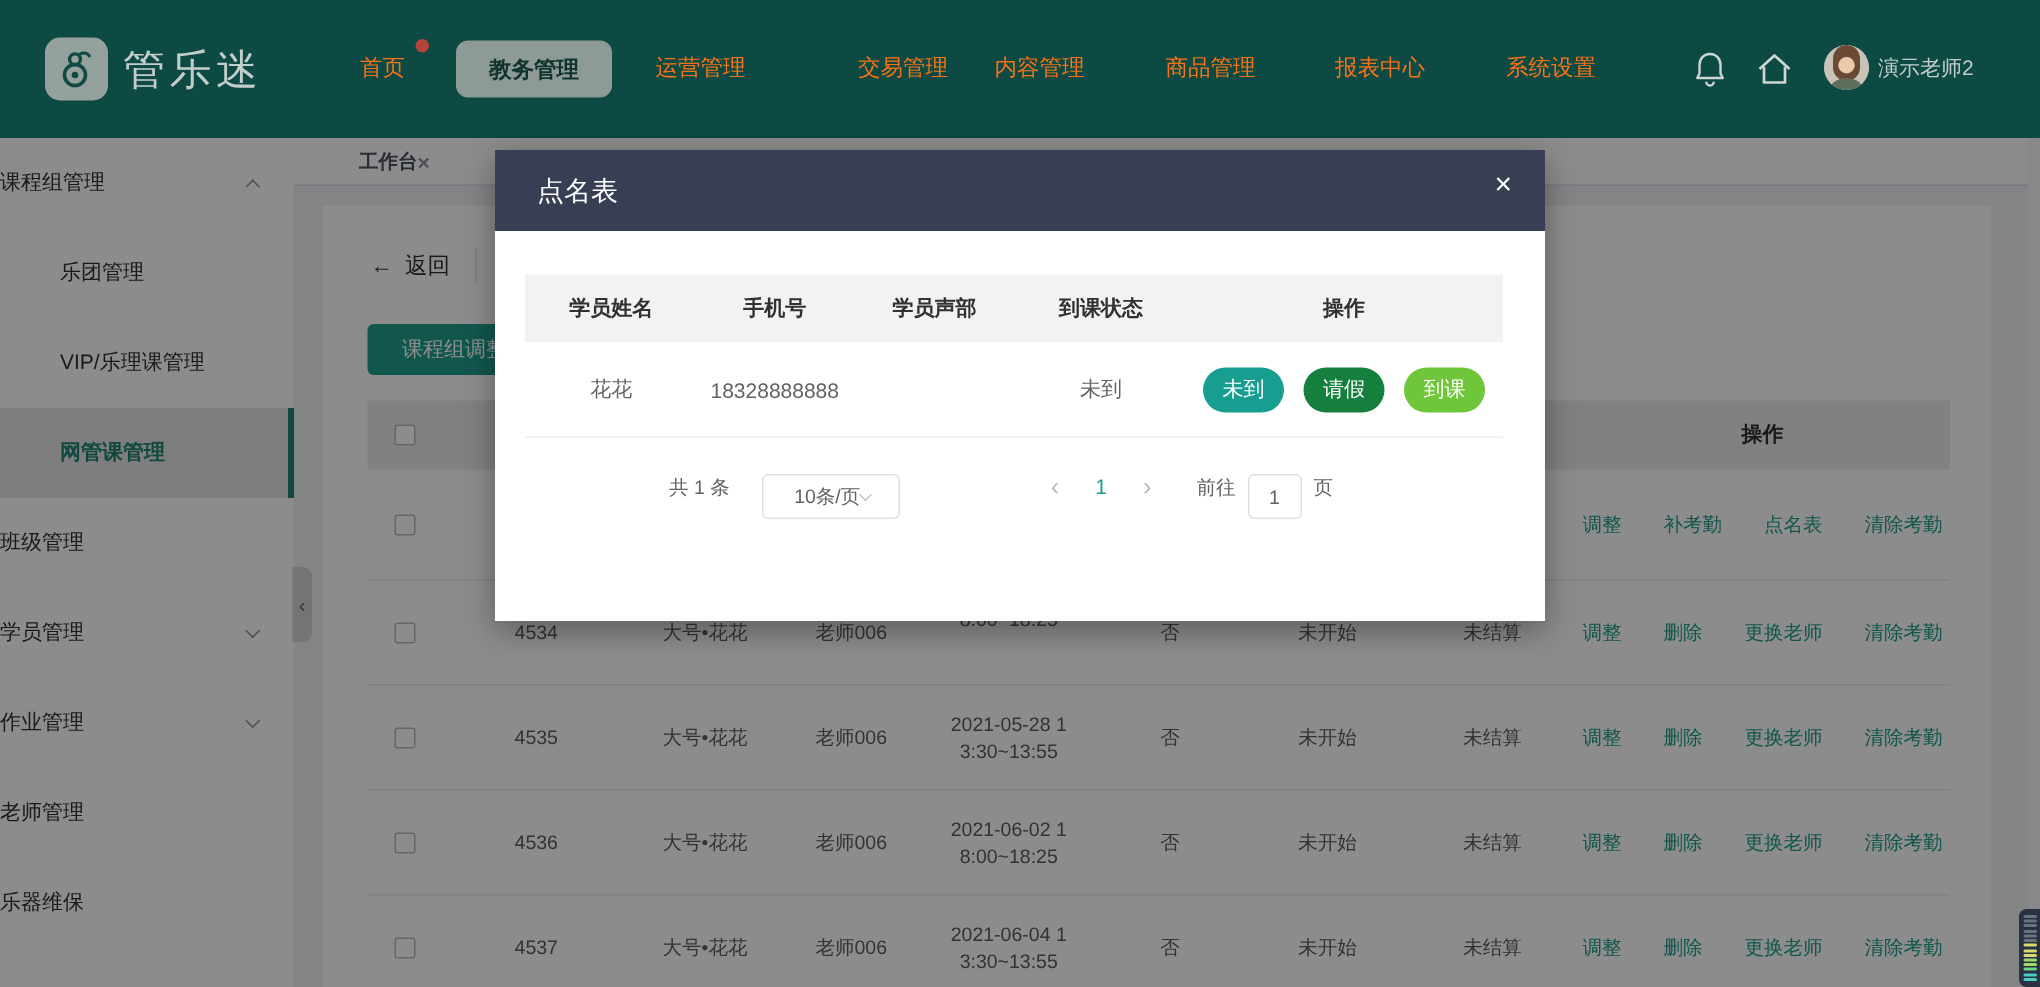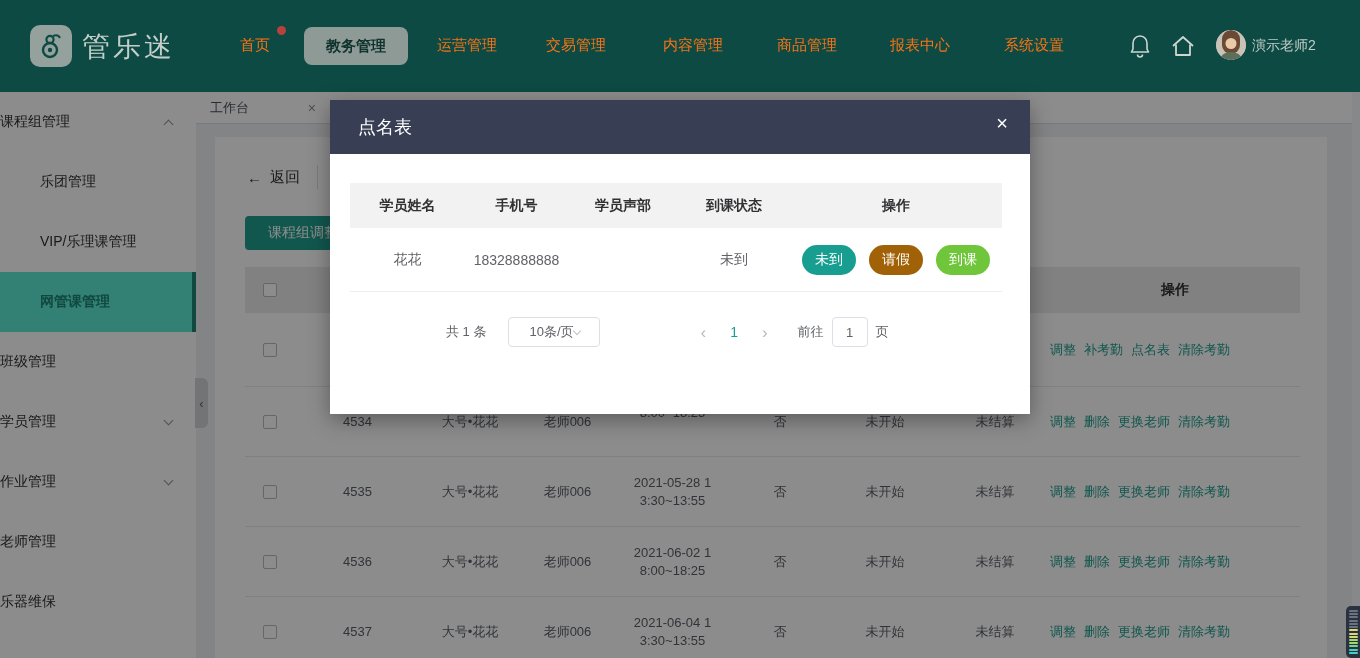--- a/index.html
+++ b/index.html
@@ -13,66 +13,66 @@
   .nav-pill { position:absolute; left:304px; top:27px; width:104px; height:38px; border-radius:8px; background:#8e9a96; color:#10332d; font-size:15px; font-weight:bold; display:flex; align-items:center; justify-content:center; cursor:pointer; }
   .red-dot { position:absolute; left:277px; top:26px; width:9px; height:9px; border-radius:50%; background:#b5423b; }
   .nav-ico { position:absolute; top:33px; cursor:pointer; }
   .nav-user { position:absolute; left:1252px; top:37px; font-size:14px; color:#c3cdc9; cursor:pointer; }
   .avatar { position:absolute; left:1216px; top:30px; width:30px; height:30px; border-radius:50%; overflow:hidden; background:#b9c2be; cursor:pointer; }
 
   
   .sidebar { position:absolute; left:0; top:92px; width:196px; height:566px; background:#ffffff; z-index:5; overflow:hidden; }
   .side-item { position:relative; height:60px; display:flex; align-items:center; font-size:14px; color:#303133; cursor:pointer; }
   .side-item.sub { padding-left:40px; }
-  .side-item.active { background:#5eead4; color:#1f8575; font-weight:bold; border-right:4px solid #1f8575; }
+  .side-item.active { background:#e5e5e5; color:#1f8575; font-weight:bold; border-right:4px solid #1f8575; }
   .chev { width:7px; height:7px; border-right:1.5px solid #909399; border-bottom:1.5px solid #909399; position:absolute; right:24px; }
   .chev.up { transform:rotate(-135deg); top:29px; }
   .chev.down { transform:rotate(45deg); top:25px; }
   .collapse-handle { position:absolute; left:195px; top:378px; width:13px; height:50px; background:#cfd3d7; border-radius:0 6px 6px 0; display:flex; align-items:center; justify-content:center; color:#5a5e66; font-size:13px; z-index:6; cursor:pointer; }
 
   
   .tabbar { position:absolute; left:196px; top:92px; width:1164px; height:32px; background:#fff; border-bottom:1px solid #d8dce5; z-index:2; }
-  .tab { position:absolute; left:0; top:0; width:134px; height:32px; padding:0 14px; display:flex; align-items:center; justify-content:space-between; font-size:13px; color:#495060; cursor:pointer; }
+  .tab { position:absolute; left:0; top:0; width:134px; height:32px; padding:0 14px; display:flex; align-items:center; justify-content:center; font-size:13px; color:#495060; cursor:pointer;font-weight:bold; }
   .tab-close { color:#8a919f; font-size:14px; }
   .panel { position:absolute; left:215px; top:137px; width:1112px; height:521px; background:#fff; z-index:2; }
   .backlink { position:absolute; left:32px; top:31px; font-size:15px; color:#303133; display:flex; align-items:center; gap:8px; cursor:pointer; }
   .back-divider { position:absolute; left:102px; top:28px; width:1px; height:24px; background:#dcdfe6; }
   .btn-adjust { position:absolute; left:30px; top:79px; width:116px; height:34px; background:#1f9e8e; border-radius:4px; color:#fff; font-size:14px; display:flex; align-items:center; justify-content:center; cursor:pointer; }
 
   .btable { position:absolute; left:30px; top:130px; width:1055px; font-size:13px; color:#5a5e66; }
   .brow { display:grid; grid-template-columns:50px 125px 100px 95px 115px 100px 110px 110px 250px; align-items:center; border-bottom:1px solid #e6e9f0; }
   .brow.head { height:46px; background:#ebebeb; color:#303133; font-weight:bold; font-size:14px; border-bottom:none; }
   .bcell { text-align:center; }
   .cb { width:14px; height:14px; border:1px solid #b6bac0; border-radius:2px; background:#fff; margin:0 auto; display:block; cursor:pointer; }
   .datecell { text-align:center; line-height:18px; min-height:36px; }
-  .acts { display:flex; justify-content:flex-start; gap:8px;font-family:Liberation Serif, serif; }
+  .acts { display:flex; justify-content:center; gap:28px;font-family:Liberation Serif, serif; }
   .tlink { color:#1f9e8e; cursor:pointer; white-space:nowrap; }
 
   .scrollstrip { position:absolute; right:0; top:92px; width:8px; height:566px; background:#f6f7f9; z-index:3; }
 
   
   .overlay { position:absolute; left:0; top:92px; width:1360px; height:566px; background:rgba(0,0,0,0.45); z-index:20; }
 
   
   .modal { position:absolute; left:330px; top:100px; width:700px; height:314px; background:#fff; z-index:30; box-shadow:0 6px 20px rgba(0,0,0,.35); }
   .mhead { position:absolute; left:0; top:0; width:700px; height:54px; background:#383f55; display:flex; align-items:center; }
   .mtitle { margin-left:28px; font-size:18px; color:#fff; }
   .mclose { position:absolute; right:22px; top:13px; font-size:20px; color:#fff; cursor:pointer; line-height:1; }
   .mtable { position:absolute; left:20px; top:83px; width:652px; font-size:14px; color:#606266; }
   .mrow { display:grid; grid-template-columns:115px 103px 110px 112px 212px; align-items:center; }
   .mrow.head { height:45px; background:#f2f2f2; color:#303133; font-weight:bold; }
   .mrow.data { height:64px; border-bottom:1px solid #ebeef5; }
   .mcell { text-align:center; }
   .btns { display:flex; justify-content:center; gap:13px; }
   .pill { width:54px; height:30px; border-radius:15px; color:#fff; font-size:14px; display:flex; align-items:center; justify-content:center; cursor:pointer; }
   .pill.absent { background:#189e90; }
-  .pill.leave { background:#a16207; }
+  .pill.leave { background:#15803d; }
   .pill.attend { background:#70c63a; }
 
-  .pager { position:absolute; left:116px; top:216px; height:32px; display:flex; align-items:center; font-size:13px; color:#606266; }
+  .pager { position:absolute; left:116px; top:216px; height:32px; display:flex; align-items:flex-start; font-size:13px; color:#606266; }
   .psel { margin-left:22px; width:92px; height:30px; border:1px solid #dcdfe6; border-radius:4px; display:flex; align-items:center; justify-content:center; color:#606266; cursor:pointer; }
   .caret { width:6px; height:6px; border-right:1.5px solid #c0c4cc; border-bottom:1.5px solid #c0c4cc; transform:rotate(45deg); margin-top:-3px; }
   .parrow { color:#b4bac4; font-size:17px; cursor:pointer; line-height:1; }
   .parrow.prev { margin-left:100px; }
   .parrow.next { margin-left:24px; }
   .pcur { margin-left:24px; color:#189e90; font-size:14px; cursor:pointer; }
   .pgoto { margin-left:30px; }
   .pinput { margin-left:8px; width:36px; height:30px; border:1px solid #dcdfe6; border-radius:4px; text-align:center; font-size:13px; color:#606266; font-family:inherit; }
   .punit { margin-left:8px; }
 
@@ -96,21 +96,21 @@
       <circle cx="14" cy="8.5" r="3.6" fill="none" stroke="#0c4a43" stroke-width="2.2"></circle>
       <path d="M17 5 q5 -2 7 2" fill="none" stroke="#0c4a43" stroke-width="2"></path>
     </svg>
   </div>
   <div class="brand-name">管乐迷</div>
 
   <span class="nav-item" style="left:240px">首页</span>
   <span class="red-dot"></span>
   <span class="nav-pill">教务管理</span>
   <span class="nav-item" style="left:437px">运营管理</span>
-  <span class="nav-item" style="left:546px">交易管理</span>
+  <span class="nav-item" style="left:572px">交易管理</span>
   <span class="nav-item" style="left:663px">内容管理</span>
   <span class="nav-item" style="left:777px">商品管理</span>
   <span class="nav-item" style="left:890px">报表中心</span>
   <span class="nav-item" style="left:1004px">系统设置</span>
 
   <span class="nav-ico" style="left:1128px">
     <svg width="24" height="26" viewBox="0 0 24 26">
       <path d="M12 3 C7.5 3 5 6.5 5 10.5 L5 16 L3.5 19 L20.5 19 L19 16 L19 10.5 C19 6.5 16.5 3 12 3 Z" fill="none" stroke="#cdd6d2" stroke-width="1.6" stroke-linejoin="round"></path>
       <path d="M9.5 21.5 a2.5 2.5 0 0 0 5 0" fill="none" stroke="#cdd6d2" stroke-width="1.6"></path>
     </svg>

